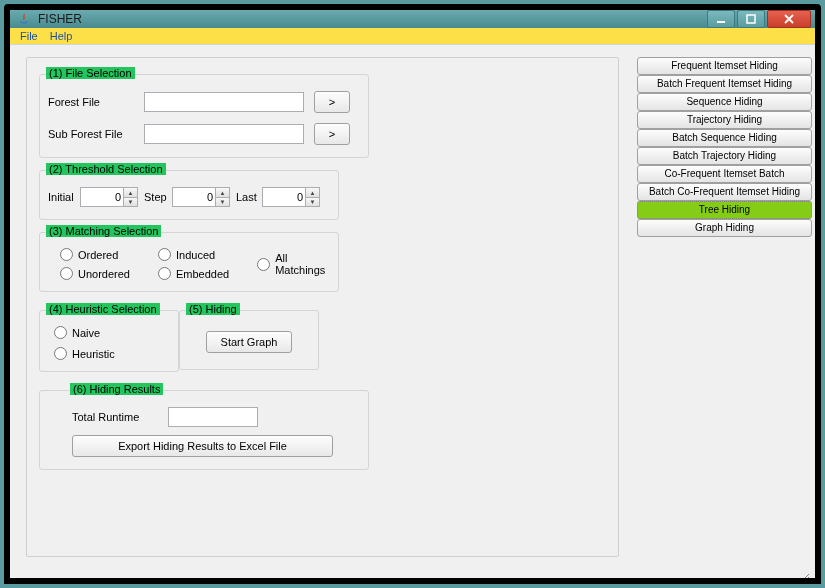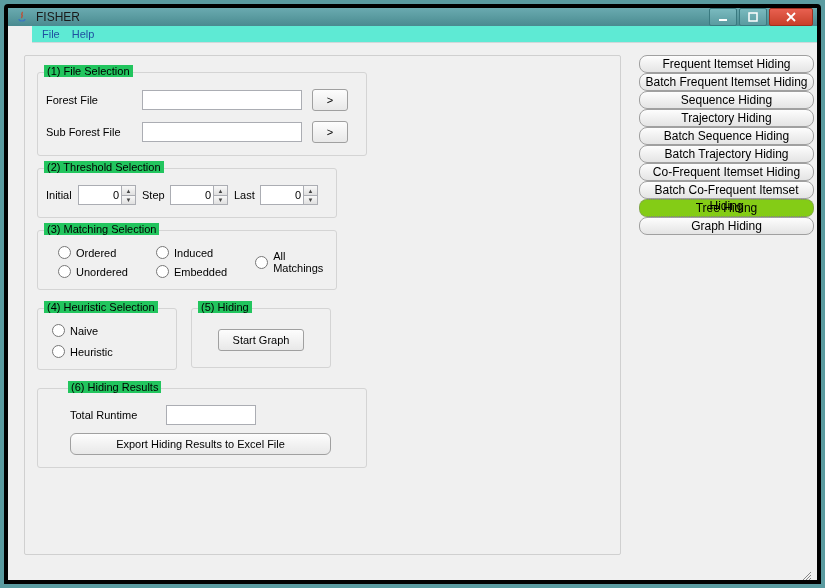--- a/index.html
+++ b/index.html
@@ -12,21 +12,21 @@
     height: 588px;
     overflow: hidden;
     padding: 4px;
   }
   .window {
     width: 817px;
     height: 580px;
     background: #f0f0f0;
     display: flex;
     flex-direction: column;
-    border: 4px solid #000000;
+    border: 6px solid #000000;
     border-radius: 4px 4px 0 0;
     overflow: hidden;
   }
   .titlebar {
     height: 28px;
     background: linear-gradient(to bottom, #6aaab0 0%, #5a9ba0 50%, #4a8a90 100%);
     display: flex;
     align-items: center;
     padding: 0 4px 0 6px;
     color: #000;
@@ -57,27 +57,26 @@
     color: #fff;
     font-size: 10px;
   }
   .win-btn.close {
     width: 44px;
     background: linear-gradient(to bottom, #e86050, #c8402a);
     border-color: #a03020;
   }
   .menubar {
     height: 20px;
-    background: #5eead4;
+    background: #fde047;
     display: flex;
     padding: 0 4px;
     align-items: center;
     border-bottom: 1px solid #d0d8da;
     color: #2050a0;
-    margin-left: 24px;
   }
   .menubar .menu-item { padding: 2px 6px; }
   .content {
     flex: 1;
     display: flex;
     background: #f0f0f0;
   }
   .main-panel {
     flex: 1;
     padding: 12px 16px;
@@ -157,38 +156,38 @@
     font-family: inherit;
     font-size: 11px;
     min-height: 22px;
     display: inline-flex;
     align-items: center;
     justify-content: center;
   }
   .browse-btn { width: 36px; }
   .radio { display: inline-flex; align-items: center; margin: 3px 6px; }
   .radio input { margin: 0 5px 0 0; }
-  .inline-groups { display: flex; gap: 14px; align-items: flex-start; }
+  .inline-groups { display: flex; gap: 0; align-items: flex-start; }
   .inline-groups .group { flex: 0 0 auto; }
   .nospin::-webkit-inner-spin-button,.nospin::-webkit-outer-spin-button{ -webkit-appearance:none; }
   .right-panel {
     width: 180px;
     padding: 12px 8px 8px 2px;
   }
   .side-btn {
     display: block;
     width: 175px;
     height: 18px;
     line-height: 16px;
     text-align: center;
     background: linear-gradient(to bottom, #fdfdfd, #e4e4e4);
     border: 1px solid #a0a0a0;
-    border-radius: 8px;
+    border-radius: 3px;
     margin-bottom: 0px;
-    font-size: 12px;
+    font-size: 10px;
   }
   .side-btn.selected {
     background: #84cc16;
     border: 1px dotted #808080;
   }
   .statusbar {
     height: 18px;
     display: flex;
     justify-content: flex-end;
     align-items: center;
@@ -356,36 +355,36 @@
         </div>
 
         <div class="group" style="width:330px;padding-left:32px;">
           <span class="group-title">(6) Hiding Results</span>
           <div class="group-body">
             <div class="row">
               <span class="lbl">Total Runtime</span>
               <input type="text" class="field" style="width: 90px;" value="">
             </div>
             <div class="row" style="margin-top:8px;">
-              <button class="btn" style="width:261px;border-radius:6px;">Export Hiding Results to Excel File</button>
+              <button class="btn" style="width:261px;">Export Hiding Results to Excel File</button>
             </div>
           </div>
         </div>
 
       </div>
     </div>
 
     <div class="right-panel">
       <div class="side-btn">Frequent Itemset Hiding</div>
       <div class="side-btn">Batch Frequent Itemset Hiding</div>
       <div class="side-btn">Sequence Hiding</div>
       <div class="side-btn">Trajectory Hiding</div>
       <div class="side-btn">Batch Sequence Hiding</div>
       <div class="side-btn">Batch Trajectory Hiding</div>
-      <div class="side-btn">Co-Frequent Itemset Hiding</div>
+      <div class="side-btn">Co-Frequent Itemset Batch</div>
       <div class="side-btn">Batch Co-Frequent Itemset Hiding</div>
       <div class="side-btn selected">Tree Hiding</div>
       <div class="side-btn">Graph Hiding</div>
     </div>
   </div>
 
   <div class="statusbar">
     <div class="resize-grip"></div>
   </div>
 </div>

